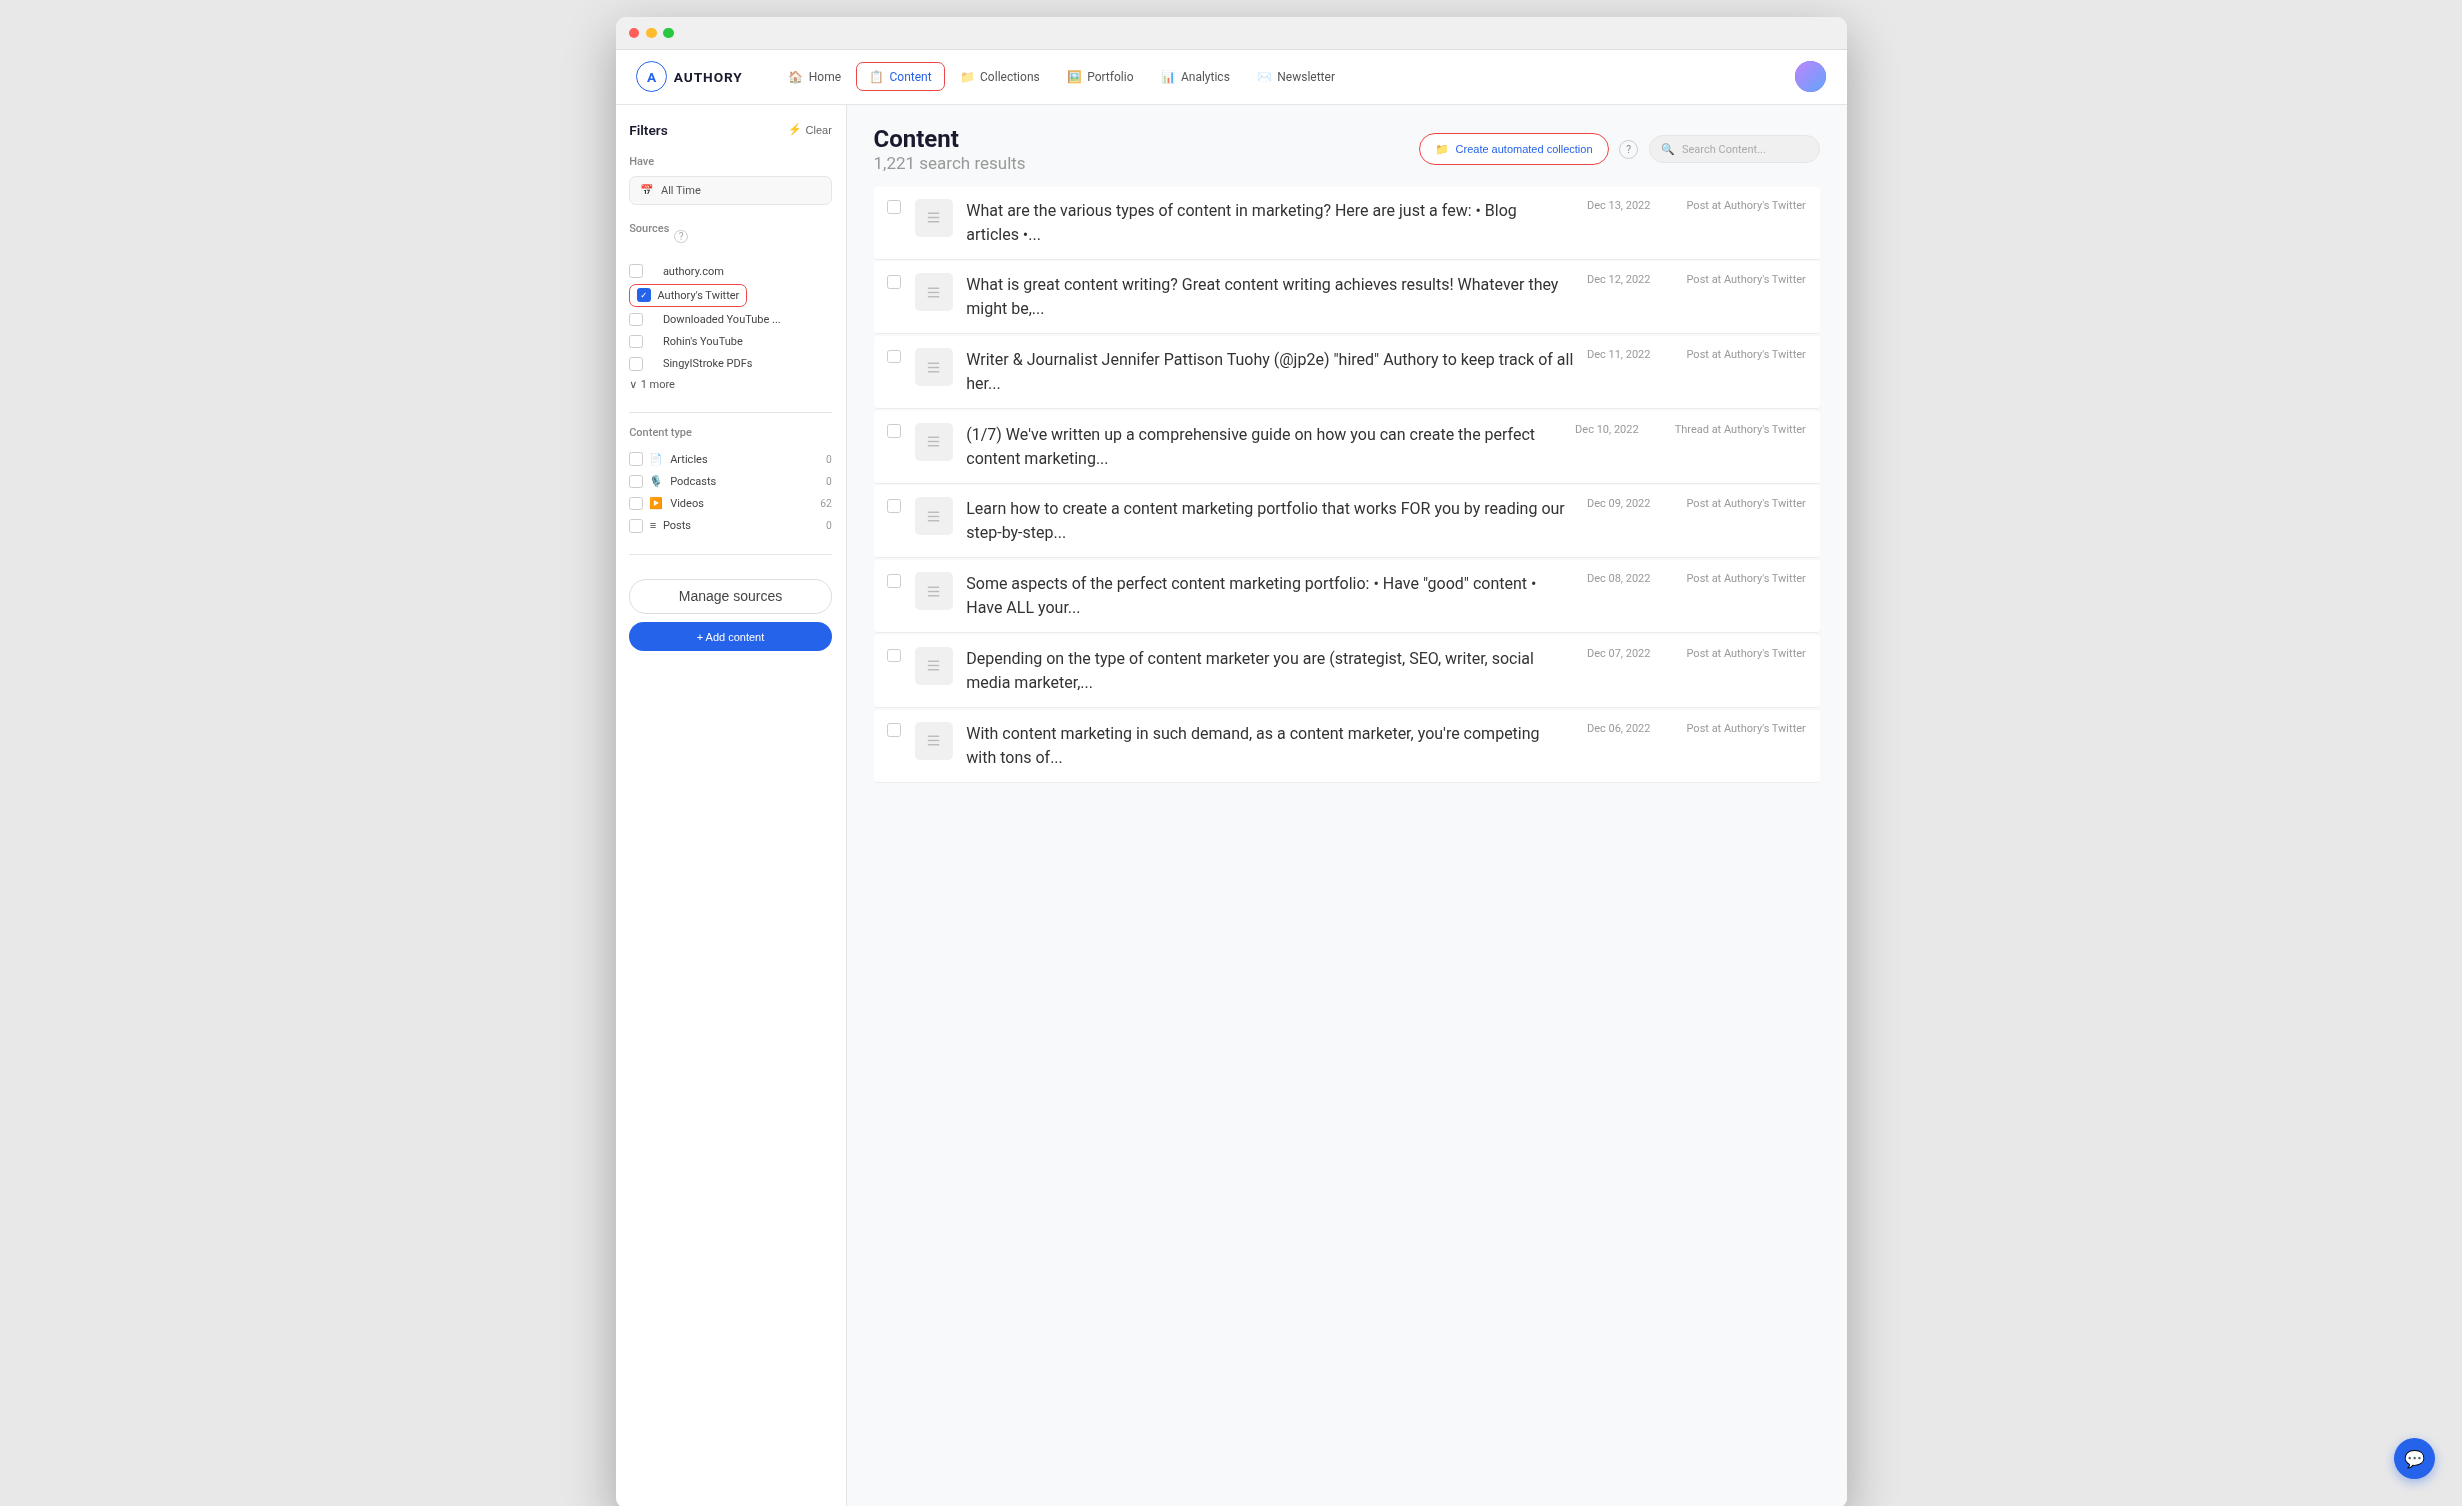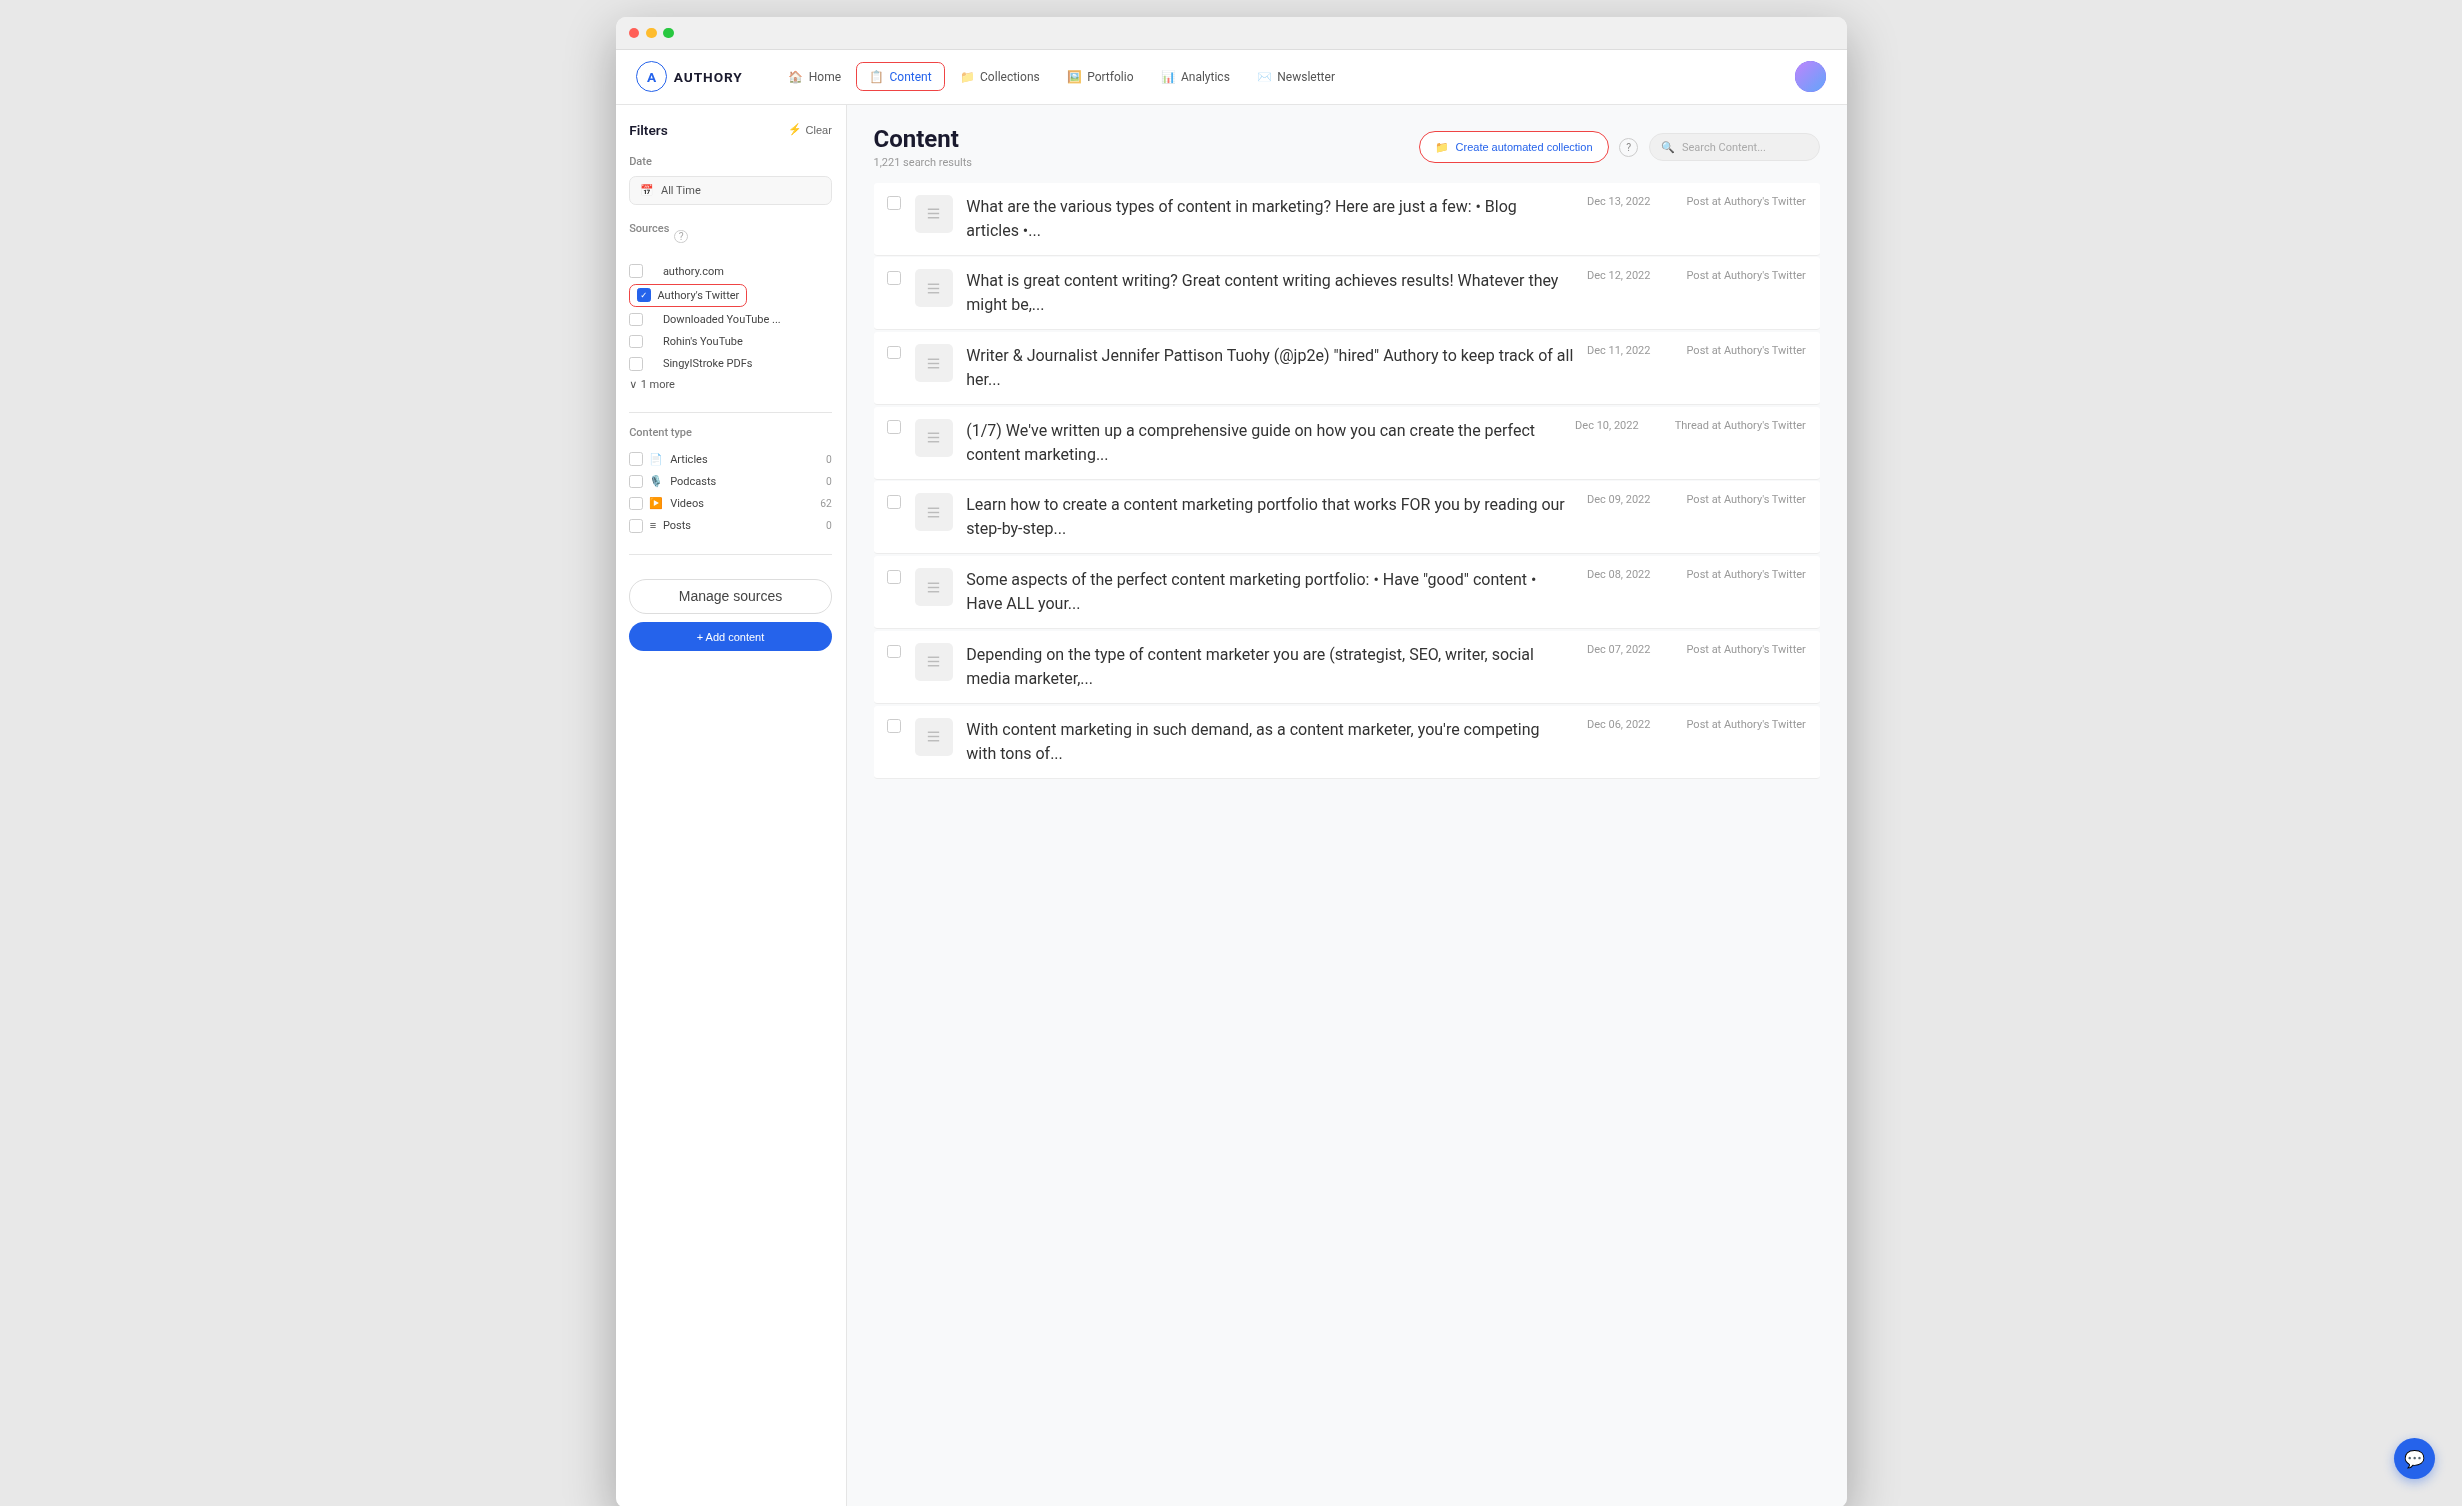--- a/index.html
+++ b/index.html
@@ -294,21 +294,21 @@
       position: sticky;
       top: 0;
       z-index: 10;
     }
     .content-title {
       font-size: 24px;
       font-weight: 700;
       color: #1a1a2e;
     }
     .result-count {
-      font-size: 11px;
+      font-size: 17px;
       color: #999;
       margin-top: 10px;
     }
     .header-actions {
       margin-left: auto;
       display: flex;
       align-items: center;
       gap: 10.3px;
     }
     .create-collection-btn {
@@ -478,21 +478,21 @@
     <aside class="sidebar">
       <div class="sidebar-header">
         <span class="filters-title">Filters</span>
         <button class="clear-btn">
           <span>⚡</span>
           <span>Clear</span>
         </button>
       </div>
 
       <div class="filter-section">
-        <div class="filter-label">Date</div>
+        <div class="filter-label">Have</div>
         <div class="date-selector">
           <span>📅</span>
           <span>All Time</span>
         </div>
       </div>
 
       <div class="filter-section">
         <div class="sources-label-row">
           <span class="filter-label" style="margin-bottom:17px">Sources</span>
           <span style="font-size:10.3px;color:#aaa;border:0.9px solid #ccc;border-radius:50%;width:13.7px;height:13.7px;display:inline-flex;align-items:center;justify-content:center;cursor:pointer;">?</span>

